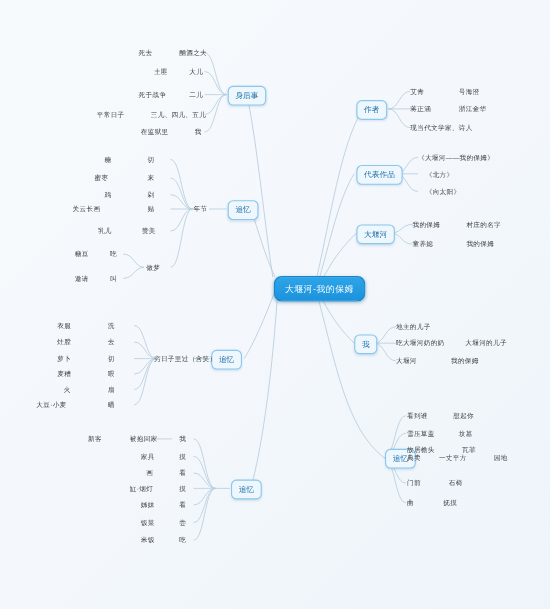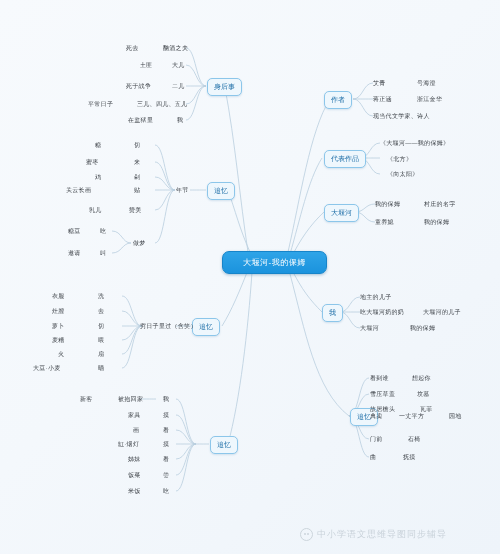--- a/index.html
+++ b/index.html
@@ -17,23 +17,24 @@
   svg#wires{position:absolute;left:0;top:0;width:500px;height:554px;pointer-events:none;}
   .node{position:absolute;box-sizing:border-box;white-space:nowrap;}
 
   
   .root{
     background:linear-gradient(180deg,#2ea4e8 0%,#1b93dd 100%);
     color:#ffffff;
     border-radius:7px;
     font-size:8px;
     letter-spacing:.5px;
-    padding:5px 20px;
+    padding:5px 9px;
     box-shadow:0 1px 3px rgba(20,90,140,.35);
     border:1px solid #1684c9;
+    margin-left:27px;
   }
   
   .l1{
     background:#eef7fd;
     color:#1f6fa8;
     border:1px solid #8cc6ea;
     border-radius:5px;
     font-size:7px;
     padding:3px 6px;
     box-shadow:0 1px 2px rgba(60,120,170,.18);
@@ -237,18 +238,14 @@
   <div class="node leaf" style="left:370px;top:405px;">故居檐头</div>
   <div class="node leaf" style="left:420px;top:405px;">瓦菲</div>
   <div class="node leaf" style="left:370px;top:412px;">典卖</div>
   <div class="node leaf" style="left:399px;top:412px;">一丈平方</div>
   <div class="node leaf" style="left:449px;top:412px;">园地</div>
   <div class="node leaf" style="left:370px;top:435px;">门前</div>
   <div class="node leaf" style="left:408px;top:435px;">石椅</div>
   <div class="node leaf" style="left:370px;top:453px;">曲</div>
   <div class="node leaf" style="left:403px;top:453px;">抚摸</div>
 
-  <div class="wm" style="left:300px;top:528px;">
-    <span class="wm-icon"></span>
-    <span>中小学语文思维导图同步辅导</span>
-  </div>
 
 </div>
 
 </body></html>

